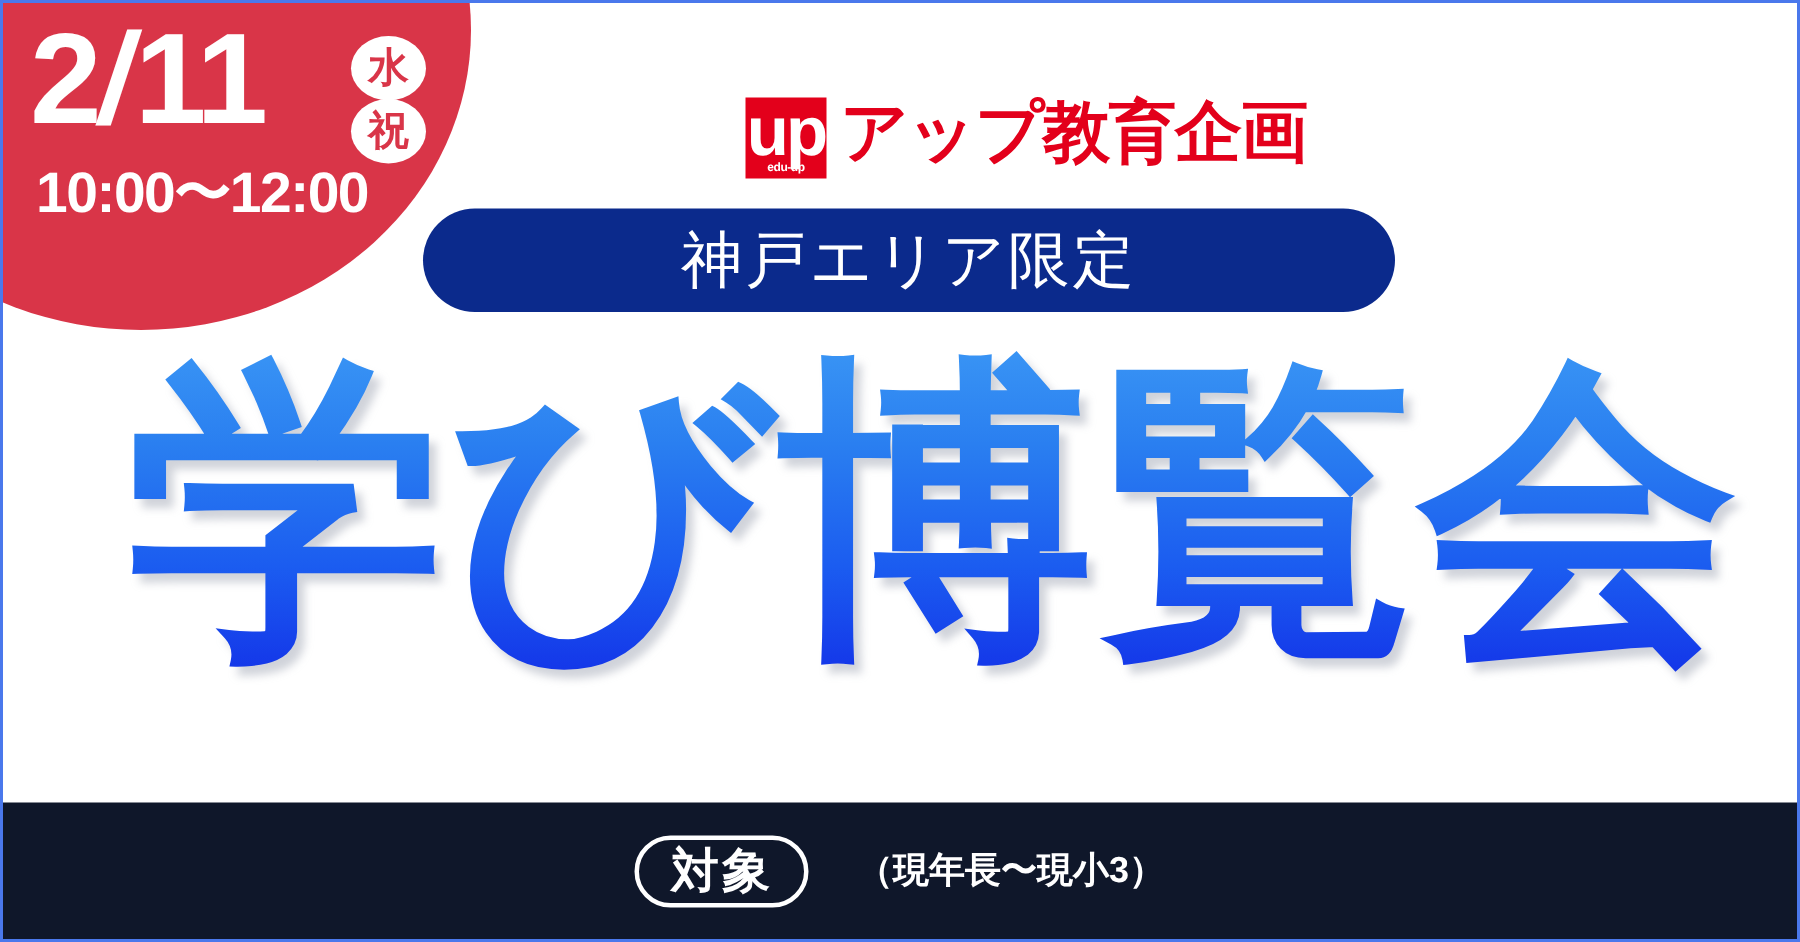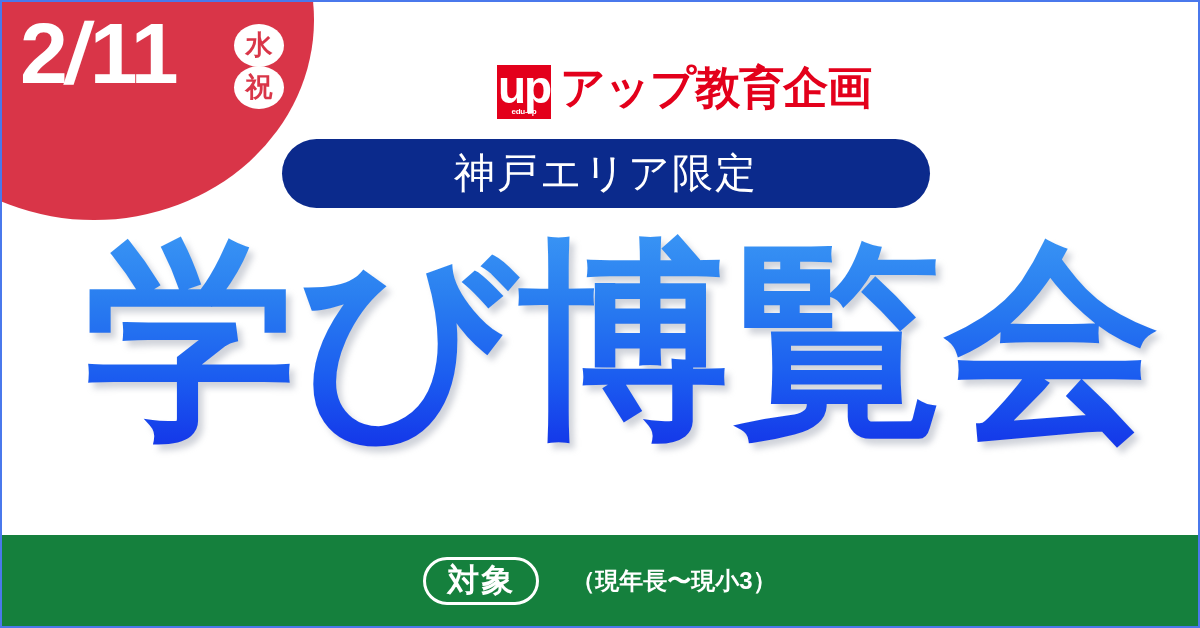--- a/index.html
+++ b/index.html
@@ -185,21 +185,21 @@
     margin-left: 45px;
   }
 
   
   .target-bar {
     position: absolute;
     left: 0;
     right: 0;
     bottom: 0;
     height: 91px;
-    background: #15803d;
+    background: #0f172a;
     display: flex;
     align-items: center;
     justify-content: center;
     z-index: 5;
   }
   .target-chip {
     width: 116px;
     height: 48px;
     border: 3px solid #ffffff;
     border-radius: 26px;
@@ -238,20 +238,21 @@
 
   <div class="date-badge">
     <div class="date-badge-inner">
       <div class="date-line">
         <span>2</span><span class="slash">/</span><span>11</span>
       </div>
       <div class="daymark">
         <div class="dm-circle dm-top">水</div>
         <div class="dm-circle dm-bot">祝</div>
       </div>
+      <div class="time-line">10:00〜12:00</div>
     </div>
   </div>
 
   <div class="logo">
     <div class="logo-mark">
       <span class="logo-mark-u">up</span>
       <span class="logo-mark-sub">edu-up</span>
     </div>
     <div class="logo-text">アップ教育企画</div>
   </div>

